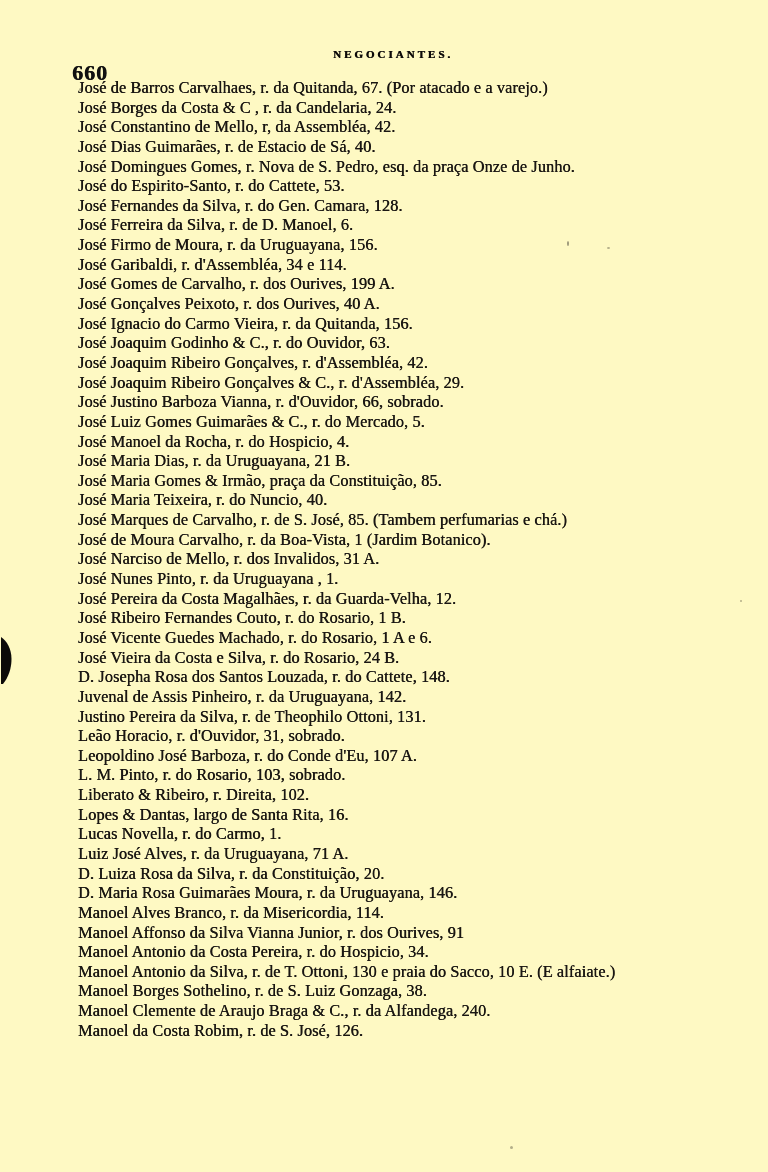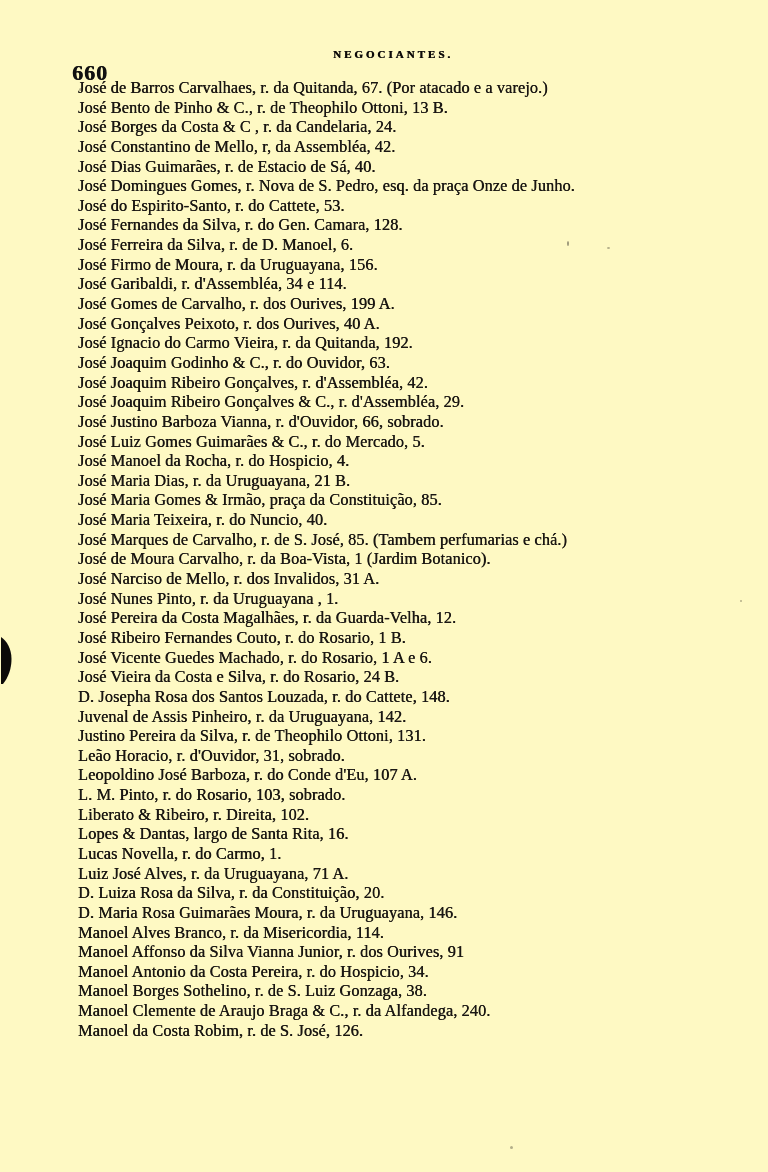--- a/index.html
+++ b/index.html
@@ -75,33 +75,32 @@
 <body>
 
 <div class="page">
 
   <div class="page-number">660</div>
 
   <div class="running-head">NEGOCIANTES.</div>
 
   <div class="entries">
       <div class="entry">José de Barros Carvalhaes, r. da Quitanda, 67. (Por atacado e a varejo.)</div>
-      <div class="entry">José Bento de Pinho &amp; C., r. de Theophilo Ottoni, 13 B.</div>
       <div class="entry">José Borges da Costa &amp; C , r. da Candelaria, 24.</div>
       <div class="entry">José Constantino de Mello, r, da Assembléa, 42.</div>
       <div class="entry">José Dias Guimarães, r. de Estacio de Sá, 40.</div>
       <div class="entry">José Domingues Gomes, r. Nova de S. Pedro, esq. da praça Onze de Junho.</div>
       <div class="entry">José do Espirito-Santo, r. do Cattete, 53.</div>
       <div class="entry">José Fernandes da Silva, r. do Gen. Camara, 128.</div>
       <div class="entry">José Ferreira da Silva, r. de D. Manoel, 6.</div>
       <div class="entry">José Firmo de Moura, r. da Uruguayana, 156.</div>
       <div class="entry">José Garibaldi, r. d'Assembléa, 34 e 114.</div>
       <div class="entry">José Gomes de Carvalho, r. dos Ourives, 199 A.</div>
       <div class="entry">José Gonçalves Peixoto, r. dos Ourives, 40 A.</div>
-      <div class="entry">José Ignacio do Carmo Vieira, r. da Quitanda, 192.</div>
+      <div class="entry">José Ignacio do Carmo Vieira, r. da Quitanda, 156.</div>
       <div class="entry">José Joaquim Godinho &amp; C., r. do Ouvidor, 63.</div>
       <div class="entry">José Joaquim Ribeiro Gonçalves, r. d'Assembléa, 42.</div>
       <div class="entry">José Joaquim Ribeiro Gonçalves &amp; C., r. d'Assembléa, 29.</div>
       <div class="entry">José Justino Barboza Vianna, r. d'Ouvidor, 66, sobrado.</div>
       <div class="entry">José Luiz Gomes Guimarães &amp; C., r. do Mercado, 5.</div>
       <div class="entry">José Manoel da Rocha, r. do Hospicio, 4.</div>
       <div class="entry">José Maria Dias, r. da Uruguayana, 21 B.</div>
       <div class="entry">José Maria Gomes &amp; Irmão, praça da Constituição, 85.</div>
       <div class="entry">José Maria Teixeira, r. do Nuncio, 40.</div>
       <div class="entry">José Marques de Carvalho, r. de S. José, 85. (Tambem perfumarias e chá.)</div>
@@ -120,20 +119,21 @@
       <div class="entry">L. M. Pinto, r. do Rosario, 103, sobrado.</div>
       <div class="entry">Liberato &amp; Ribeiro, r. Direita, 102.</div>
       <div class="entry">Lopes &amp; Dantas, largo de Santa Rita, 16.</div>
       <div class="entry">Lucas Novella, r. do Carmo, 1.</div>
       <div class="entry">Luiz José Alves, r. da Uruguayana, 71 A.</div>
       <div class="entry">D. Luiza Rosa da Silva, r. da Constituição, 20.</div>
       <div class="entry">D. Maria Rosa Guimarães Moura, r. da Uruguayana, 146.</div>
       <div class="entry">Manoel Alves Branco, r. da Misericordia, 114.</div>
       <div class="entry">Manoel Affonso da Silva Vianna Junior, r. dos Ourives, 91</div>
       <div class="entry">Manoel Antonio da Costa Pereira, r. do Hospicio, 34.</div>
+      <div class="entry">Manoel Antonio da Silva, r. de T. Ottoni, 130 e praia do Sacco, 10 E. (E alfaiate.)</div>
       <div class="entry">Manoel Borges Sothelino, r. de S. Luiz Gonzaga, 38.</div>
       <div class="entry">Manoel Clemente de Araujo Braga &amp; C., r. da Alfandega, 240.</div>
       <div class="entry">Manoel da Costa Robim, r. de S. José, 126.</div>
     </div>
 
   <svg class="ink-blot" viewBox="0 0 14 47" xmlns="http://www.w3.org/2000/svg">
     <path d="M1 0 C 7 4, 11.5 12, 11.5 22 C 11.5 32, 8 41, 3 47 L 1 47 Z" fill="#0c0a08"></path>
   </svg>
 
   <div class="speck s1"></div>

